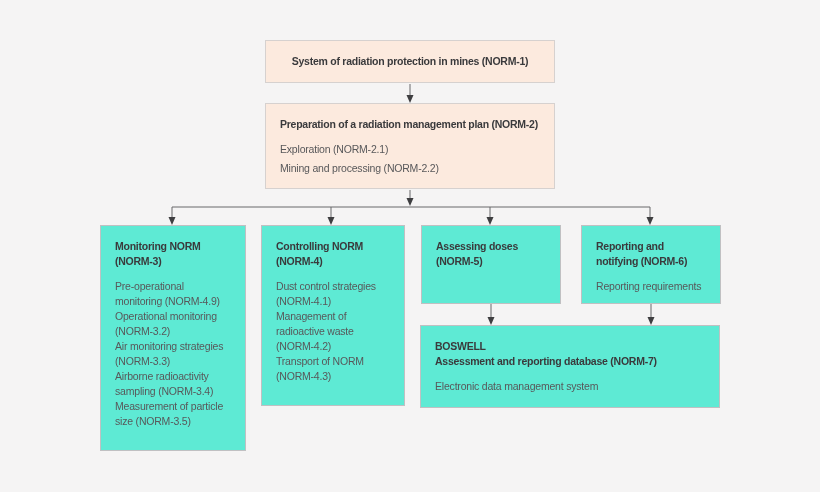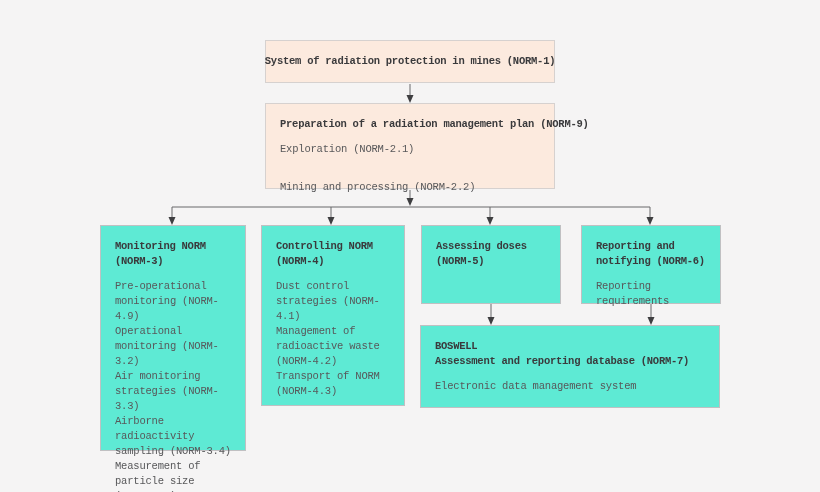--- a/index.html
+++ b/index.html
@@ -10,21 +10,21 @@
     width: 820px;
     height: 492px;
     background: #f5f4f4;
     font-family: "Liberation Sans", sans-serif;
     position: relative;
     overflow: hidden;
   }
   .canvas {
     position: absolute;
     left: 0; top: 0;
-    width: 732px; height: 492px; font-family: Liberation Mono, monospace;
+    width: 732px; height: 492px;
   }
   .node {
     position: absolute;
     box-sizing: border-box;
     border: 1px solid #c6c6c8;
   }
   .node.peach {
     background: #fceade;
     border-color: #d6d1cf;
   }
@@ -55,21 +55,21 @@
   }
   #node-norm1 {
     left: 265px; top: 40px; width: 290px; height: 43px;
     display: flex; align-items: center; justify-content: center;
   }
   #node-norm1 .title { white-space: nowrap; }
   #node-norm2 {
     left: 265px; top: 103px; width: 290px; height: 86px;
   }
   #node-norm2 .title { white-space: nowrap; }
-  #node-norm2 .item + .item { margin-top: 23px; }
+  #node-norm2 .item + .item { margin-top: 4px; }
   #node-norm3 { left: 100px; top: 225px; width: 146px; height: 226px; }
   #node-norm4 { left: 261px; top: 225px; width: 144px; height: 181px; }
   #node-norm5 { left: 421px; top: 225px; width: 140px; height: 79px; }
   #node-norm6 { left: 581px; top: 225px; width: 140px; height: 79px; }
   #node-norm7 { left: 420px; top: 325px; width: 300px; height: 83px; }
   #connector-layer {
     position: absolute;
     left: 0; top: 0;
     pointer-events: none;
   }
@@ -119,21 +119,21 @@
       <path d="M651 304 V 317"></path>
       <polygon points="647.5,317 654.5,317 651,325"></polygon>
     </g>
   </svg>
 
   <div class="node peach" id="node-norm1">
     <div class="title">System of radiation protection in mines (NORM-1)</div>
   </div>
 
   <div class="node peach pad" id="node-norm2">
-    <div class="title">Preparation of a radiation management plan (NORM-9)</div>
+    <div class="title">Preparation of a radiation management plan (NORM-2)</div>
     <div class="items">
       <div class="item">Exploration (NORM-2.1)</div>
       <div class="item">Mining and processing (NORM-2.2)</div>
     </div>
   </div>
 
   <div class="node gray pad" id="node-norm3">
     <div class="title">Monitoring NORM (NORM-3)</div>
     <div class="items">
       <div class="item">Pre-operational monitoring (NORM-4.9)</div>

